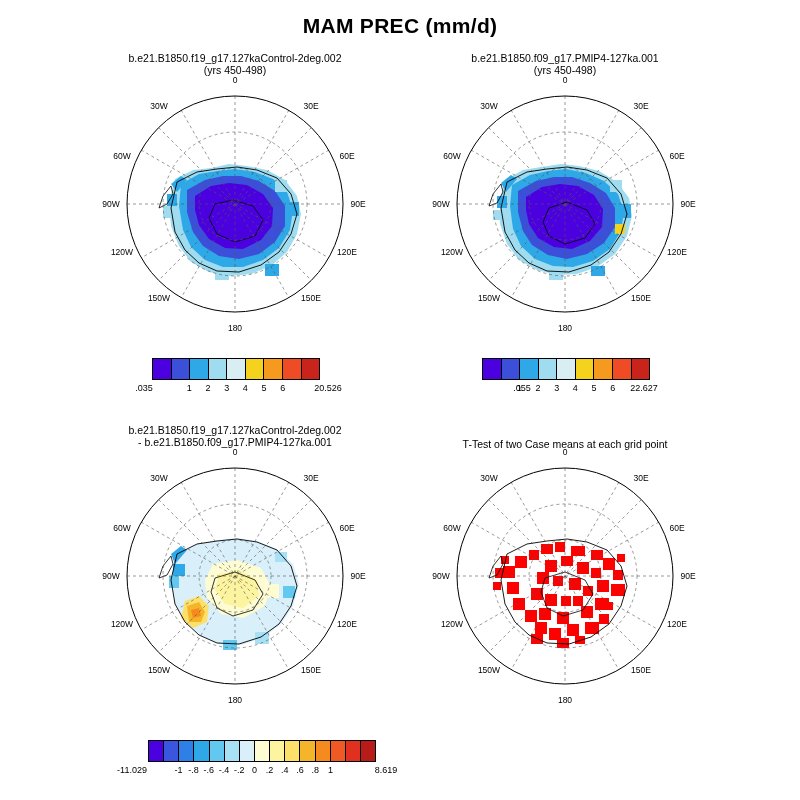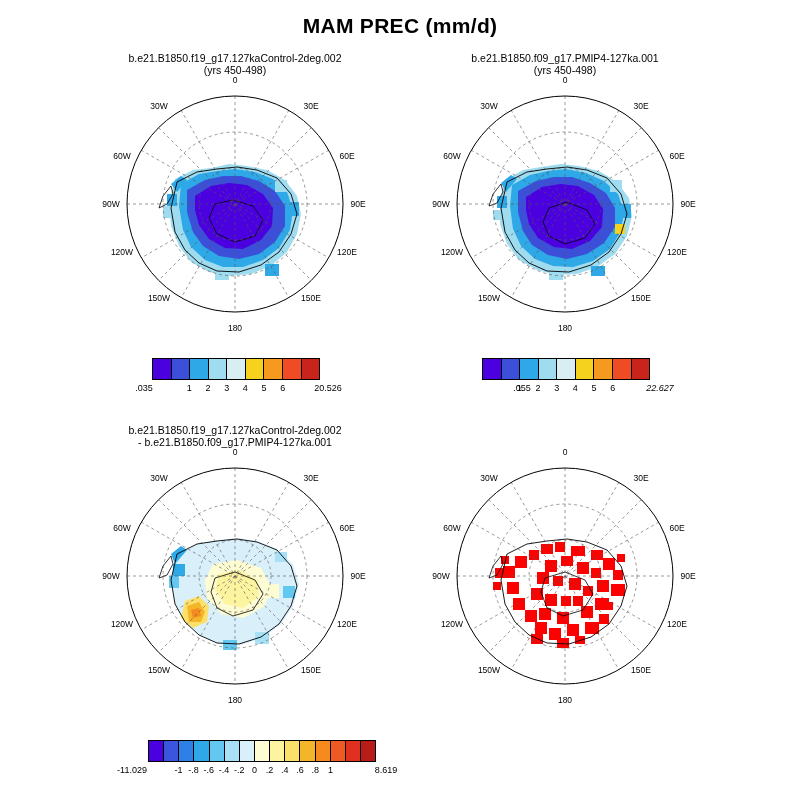--- a/index.html
+++ b/index.html
@@ -207,21 +207,21 @@
           <div style="background:#c8241c"></div>
       </div>
       <div class="ticks">
         <span class="end-l" style="left:-8px;margin-left:48px;">.055</span>
         <span style="left:37.3px;">1</span>
         <span style="left:56px;">2</span>
         <span style="left:74.7px;">3</span>
         <span style="left:93.3px;">4</span>
         <span style="left:112px;">5</span>
         <span style="left:130.7px;">6</span>
-        <span class="end-r" style="left:178px;font-style:italic;">22.627</span>
+        <span class="end-r" style="left:162px;">22.627</span>
       </div>
     </div>
   </div>
 
   <div class="panel" style="left:70px;top:424px;width:330px;height:350px;">
     <div class="panel-title" style="top:0;">b.e21.B1850.f19_g17.127kaControl-2deg.002
 - b.e21.B1850.f09_g17.PMIP4-127ka.001</div>
 
     <div class="polar" style="left:45px;top:32px;width:240px;height:240px;">
       <svg width="240" height="240" viewBox="0 0 240 240">
@@ -309,20 +309,21 @@
         <span style="left:136.8px;">.4</span>
         <span style="left:152px;">.6</span>
         <span style="left:167.2px;">.8</span>
         <span style="left:182.4px;">1</span>
         <span class="end-r" style="left:238px;">8.619</span>
       </div>
     </div>
   </div>
 
   <div class="panel" style="left:400px;top:424px;width:330px;height:350px;">
+    <div class="panel-title" style="top:14px;">T-Test of two Case means at each grid point</div>
 
     <div class="polar" style="left:45px;top:32px;width:240px;height:240px;">
       <svg width="240" height="240" viewBox="0 0 240 240">
         <defs>
             <clipPath id="clip4">
               <circle cx="120" cy="120" r="108"></circle>
             </clipPath>
           </defs>
         <g clip-path="url(#clip4)">
           <g fill="#ff0000">

